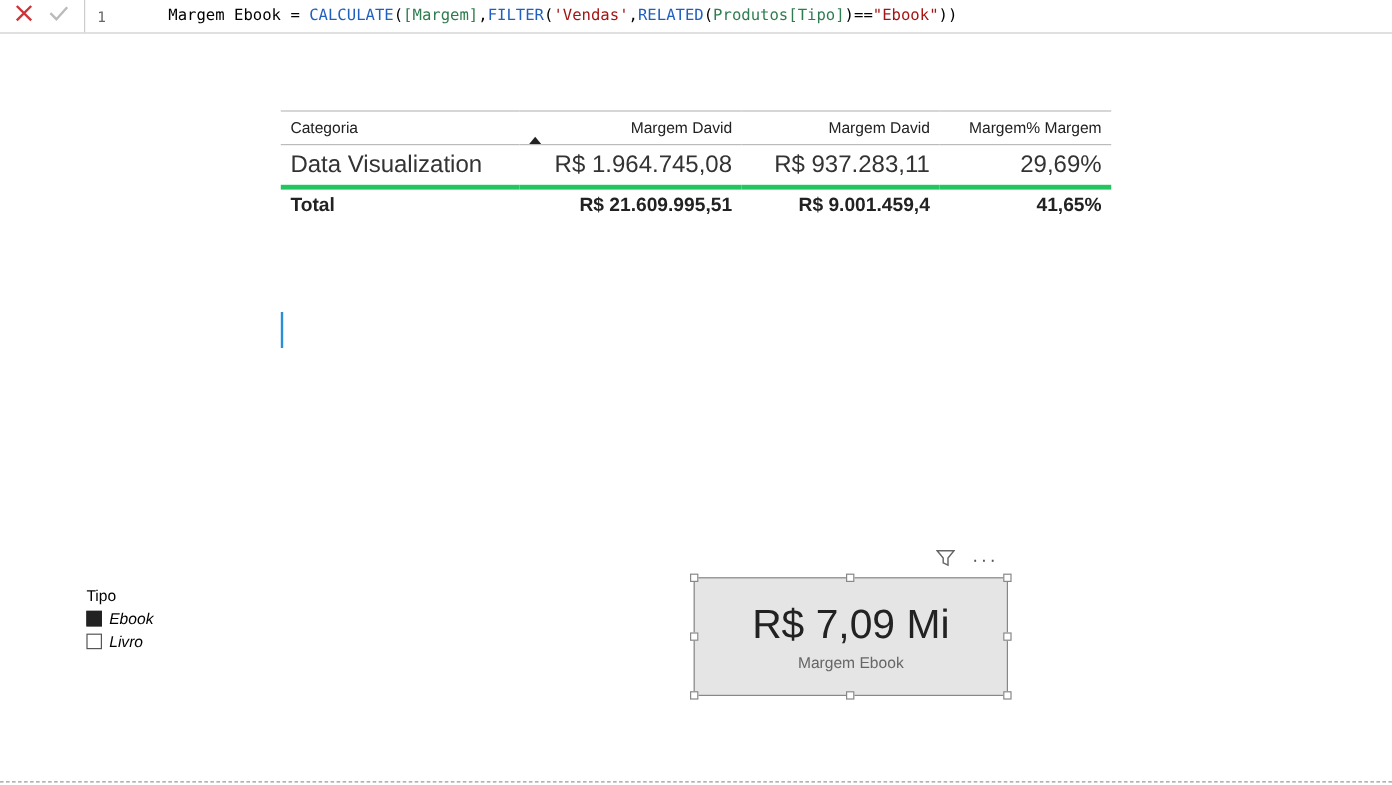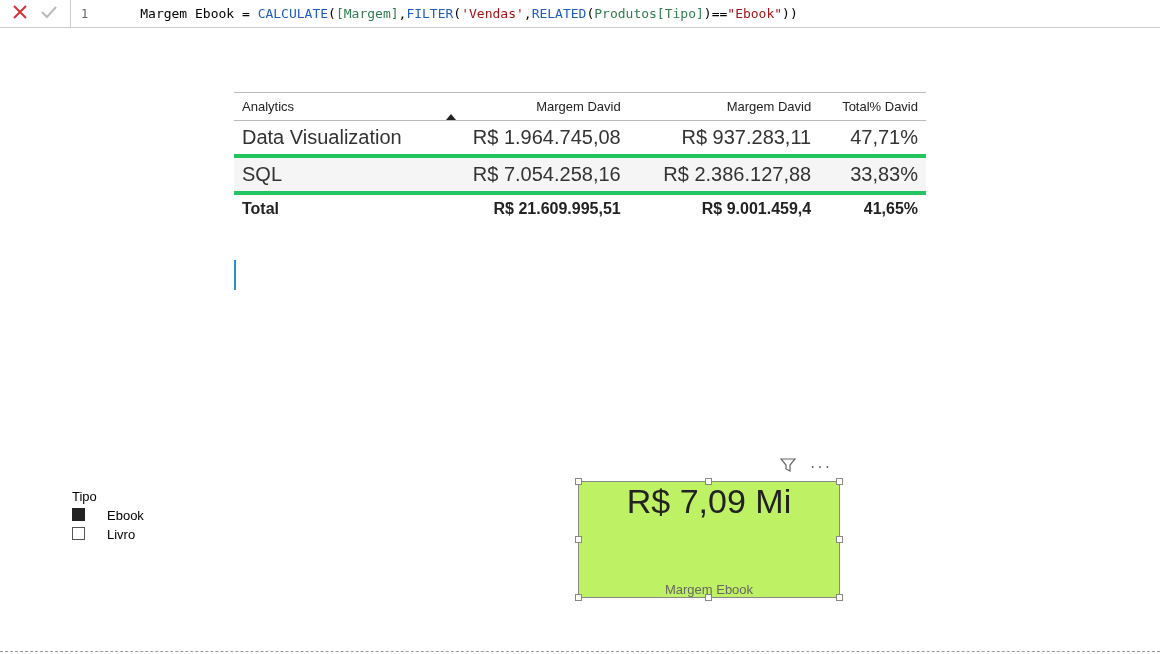--- a/index.html
+++ b/index.html
@@ -117,46 +117,47 @@
       left: 72px;
       top: 489px;
       font-size: 13px;
     }
     .slicer-title {
       font-weight: 400;
       margin-bottom: 4px;
     }
     .slicer-item {
       display: flex;
-      align-items: flex-start;
-      gap: 22px;
+      align-items: center;
+      gap: 6px;
       margin-bottom: 4px;
       cursor: pointer;
+      font-style: italic;
     }
     .chk {
       width: 13px;
       height: 13px;
       border: 1px solid #555;
       display: inline-block;
     }
     .chk.checked { background: #222; border-color: #222; }
 
     
     .card-visual {
       position: absolute;
       left: 578px;
       top: 481px;
       width: 262px;
-      height: 117px;
+      height: 99px;
       border: 1px solid #888;
       display: flex;
       flex-direction: column;
       align-items: center;
-      justify-content: space-between;
-      background: #bef264;
+      justify-content: center;
+      background: #e5e5e5;
     }
     .card-value {
       font-size: 34px;
       color: #222;
       font-weight: 400;
     }
     .card-label {
       font-size: 13px;
       color: #666;
       margin-top: 4px;
@@ -216,38 +217,32 @@
   <span class="formula-line-num">1</span>
   <div class="formula-text">
     <span class="tok-black">Margem Ebook</span><span class="tok-black"> = </span><span class="tok-func">CALCULATE</span><span class="tok-paren">(</span><span class="tok-ref">[Margem]</span><span class="tok-black">,</span><span class="tok-func">FILTER</span><span class="tok-paren">(</span><span class="tok-str">'Vendas'</span><span class="tok-black">,</span><span class="tok-func">RELATED</span><span class="tok-paren">(</span><span class="tok-ref">Produtos[Tipo]</span><span class="tok-paren">)</span><span class="tok-black">==</span><span class="tok-str">"Ebook"</span><span class="tok-paren">)</span><span class="tok-paren">)</span>
   </div>
 </div>
 
 <div class="table-wrap">
   <table>
     <thead>
       <tr>
-        <th>Analytics</th>
+        <th>Categoria</th>
         <th class="sort">Margem David</th>
         <th>Margem David</th>
-        <th>Total% David</th>
+        <th>Margem% Margem</th>
       </tr>
     </thead>
     <tbody>
       <tr>
         <td>Data Visualization</td>
         <td>R$ 1.964.745,08</td>
         <td>R$ 937.283,11</td>
-        <td>47,71%</td>
-      </tr>
-      <tr>
-        <td>SQL</td>
-        <td>R$ 7.054.258,16</td>
-        <td>R$ 2.386.127,88</td>
-        <td>33,83%</td>
+        <td>29,69%</td>
       </tr>
     </tbody>
     <tfoot>
       <tr>
         <td>Total</td>
         <td>R$ 21.609.995,51</td>
         <td>R$ 9.001.459,4</td>
         <td>41,65%</td>
       </tr>
     </tfoot>

